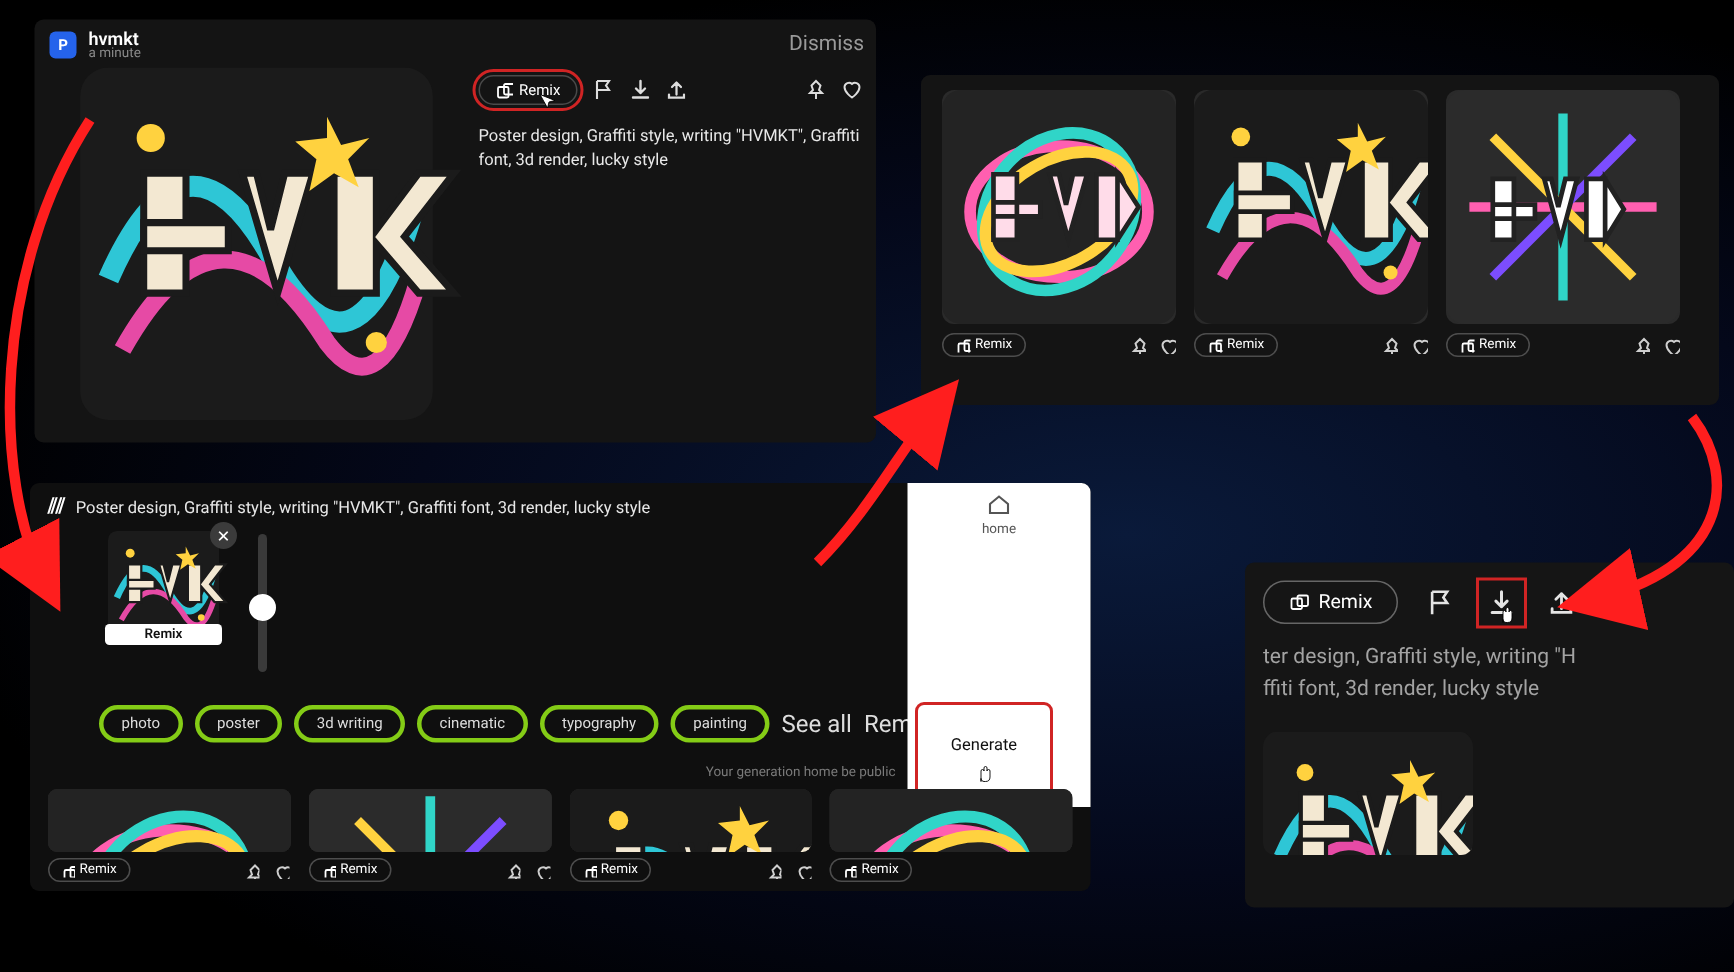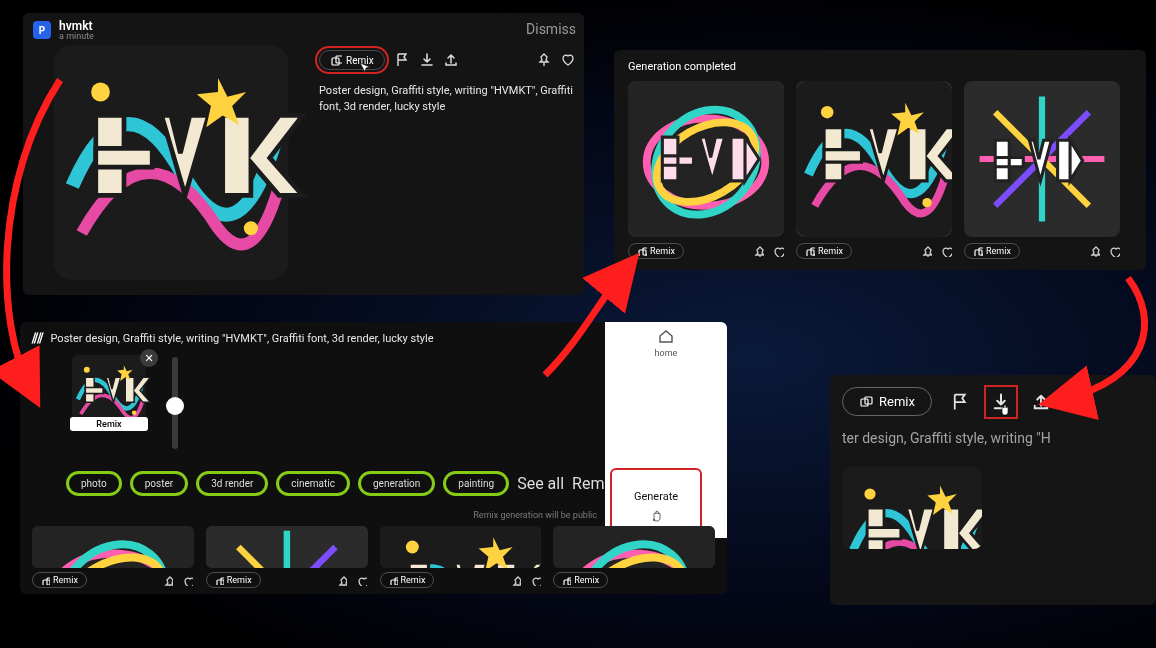--- a/index.html
+++ b/index.html
@@ -209,21 +209,20 @@
               <use href="#i-heart"></use>
             </svg>
           </span>
       </div>
       <div class="prompt-txt">Poster design, Graffiti style, writing "HVMKT", Graffiti font, 3d render, lucky style</div>
     </div>
   </div>
 </div>
 
 <div id="p2" class="panel">
-  <div class="gen-title">Generation completed</div>
   <div class="gen-row">
     <div class="gen-card">
       <svg class="graffiti gen-thumb" viewBox="0 0 100 100">
           <use href="#graffiti-b"></use>
         </svg>
       <div class="gen-foot">
         <div class="pill">
             <svg width="10" height="10">
               <use href="#i-remix"></use>
             </svg>
@@ -324,28 +323,28 @@
       <div class="ref-tag">Remix</div>
     </div>
     <div class="slider">
       <div class="slider-knob"></div>
     </div>
   </div>
 
   <div class="tag-row">
     <div class="tag">photo</div>
     <div class="tag">poster</div>
-    <div class="tag">3d render</div>
+    <div class="tag">3d writing</div>
     <div class="tag">cinematic</div>
-    <div class="tag">generation</div>
+    <div class="tag">typography</div>
     <div class="tag">painting</div>
     <span class="link">See all</span>
     <span class="link">Remix style</span>
   </div>
-  <div class="pub-note">Remix generation will be public</div>
+  <div class="pub-note">Your generation home be public</div>
 
   <div class="strip">
     <div class="strip-card">
       <svg class="graffiti strip-thumb" viewBox="0 0 100 40" preserveAspectRatio="xMidYMid slice">
           <use href="#graffiti-b"></use>
         </svg>
       <div class="strip-foot">
           <div class="pill">
             <svg width="9" height="9">
               <use href="#i-remix"></use>
@@ -453,20 +452,21 @@
           <use href="#i-hand"></use>
         </svg>
     </span>
     <span class="p4-ico">
         <svg width="20" height="20" viewBox="0 0 16 16">
           <use href="#i-share"></use>
         </svg>
       </span>
   </div>
   <div class="p4-txt">ter design, Graffiti style, writing "H</div>
+  <div class="p4-txt">ffiti font, 3d render, lucky style</div>
   <svg class="graffiti p4-thumb" viewBox="0 0 100 60" preserveAspectRatio="xMidYMid slice">
       <use href="#graffiti-a"></use>
     </svg>
 </div>
 
 <svg class="arrow" style="left:0;top:0" width="1156" height="648">
 
   <path d="M60 80 C -5 180, -5 320, 30 388" stroke="#ff1e1e" stroke-width="7" fill="none" marker-end="url(#ah)"></path>
 
   <path d="M545 375 C 580 340, 600 300, 625 270" stroke="#ff1e1e" stroke-width="7" fill="none" marker-end="url(#ah)"></path>

